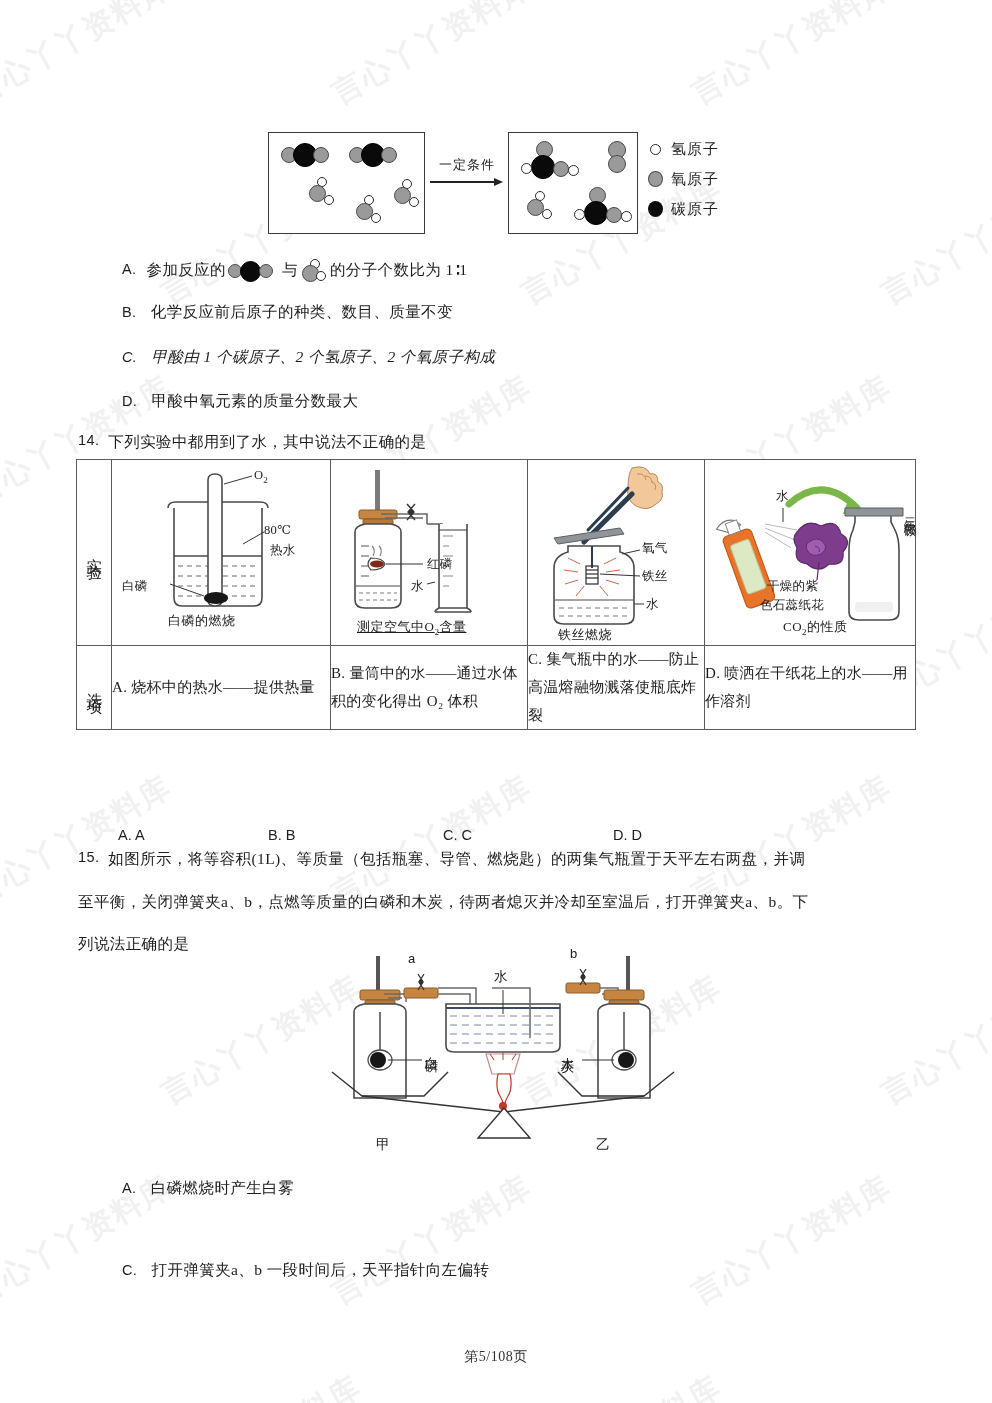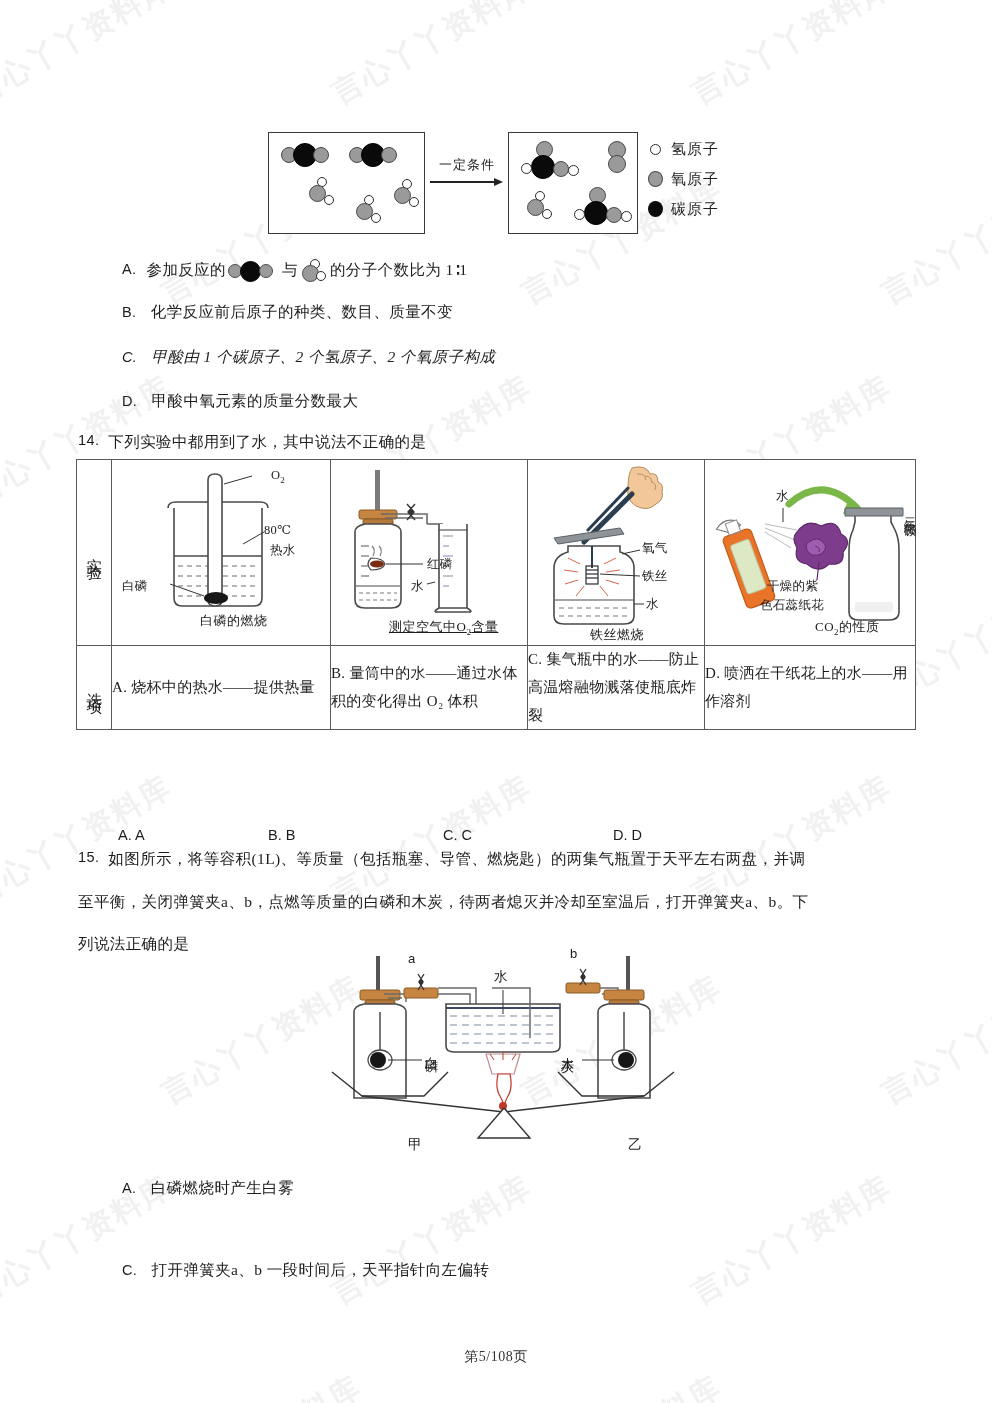--- a/index.html
+++ b/index.html
@@ -86,21 +86,21 @@
     width:34px;text-align:center;font-size:15.5px;line-height:1.45;
   }
   .cell-fig{height:185px;position:relative;}
   .cell-opt{
     font-size:15px;line-height:1.85;padding:9px 8px 9px 10px;
     vertical-align:middle;letter-spacing:.3px;
   }
 
   .fig{position:absolute;inset:0;}
   .ftxt{position:absolute;font-size:12.5px;white-space:nowrap;letter-spacing:.3px;}
-  .fcap{position:absolute;font-size:13px;white-space:nowrap;letter-spacing:.5px;margin-left:32px;}
+  .fcap{position:absolute;font-size:13px;white-space:nowrap;letter-spacing:.5px;}
   .vtxt{position:absolute;font-size:12.5px;writing-mode:vertical-rl;letter-spacing:2px;}
 
   
   #ans14{position:absolute;left:118px;top:790px;width:580px;height:20px;margin-top:37px;}
   #ans14 span{position:absolute;font-family:"Liberation Sans","DejaVu Sans",sans-serif;font-size:14.5px;}
 
   
   #fig-balance{position:absolute;left:318px;top:950px;width:370px;height:210px;}
 
   #footer{
@@ -278,21 +278,21 @@
 
             <path d="M96 20 L96 140 Q96 146 103 146 Q110 146 110 140 L110 20" fill="#fff" stroke="#4a4a4a" stroke-width="1.6"></path>
             <path d="M96 20 Q96 14 103 14 Q110 14 110 20" fill="#fff" stroke="#4a4a4a" stroke-width="1.6"></path>
 
             <ellipse cx="104" cy="138" rx="12" ry="6" fill="#171717"></ellipse>
 
             <line x1="112" y1="24" x2="140" y2="16" stroke="#333" stroke-width="1"></line>
             <line x1="131" y1="84" x2="152" y2="72" stroke="#333" stroke-width="1"></line>
             <line x1="58" y1="124" x2="92" y2="136" stroke="#333" stroke-width="1"></line>
           </svg>
-          <span class="ftxt" style="left:159px;top:8px;">O<sub style="font-size:9px;">2</sub></span>
+          <span class="ftxt" style="left:142px;top:8px;">O<sub style="font-size:9px;">2</sub></span>
           <span class="ftxt" style="left:152px;top:62px;">80℃</span>
           <span class="ftxt" style="left:158px;top:82px;">热水</span>
           <span class="ftxt" style="left:10px;top:118px;">白磷</span>
           <span class="fcap" style="left:56px;top:152px;">白磷的燃烧</span>
         </div>
       </td>
 
       <td class="cell-fig" style="width:196px;">
         <div class="fig">
           <svg width="196" height="185" viewBox="0 0 196 185">

